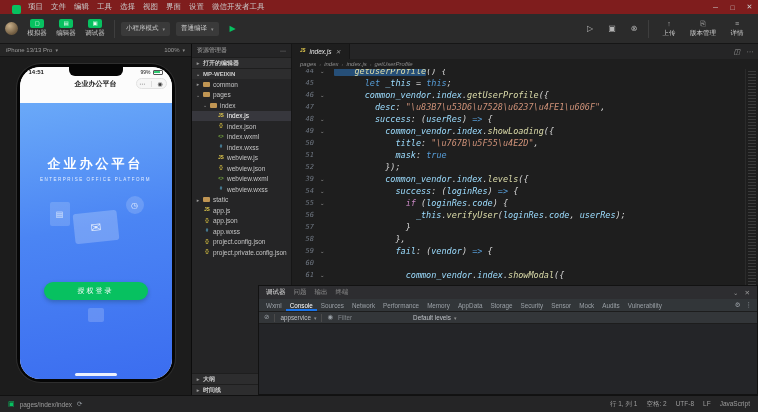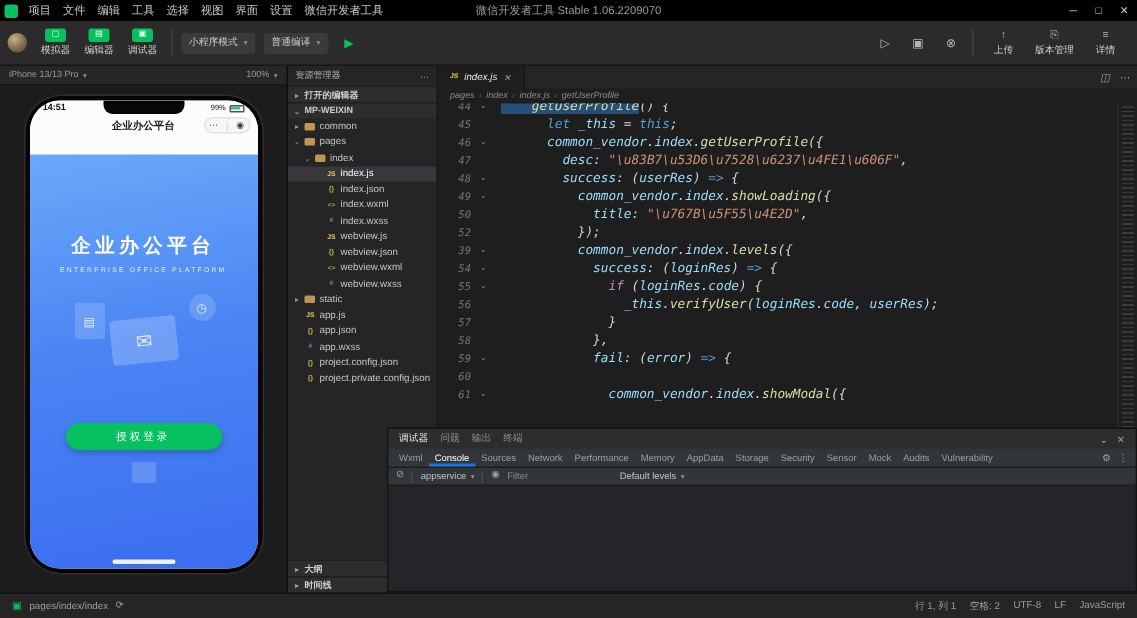--- a/index.html
+++ b/index.html
@@ -1,22 +1,22 @@
 <!DOCTYPE html>
 <html><head>
 <meta charset="utf-8">
 <style>
   * { margin:0; padding:0; box-sizing:border-box; }
   html,body { width:758px; height:412px; overflow:hidden; background:#1e1e1e;
     font-family:"Liberation Sans", sans-serif; -webkit-font-smoothing:antialiased; }
   .spacer { flex:1; }
 
   
-  .menubar { position:absolute; top:0; left:0; right:0; height:14px; background:#000000;
-    display:flex; align-items:center; padding-left:3px; z-index:50; }
+  .menubar { position:absolute; top:0; left:0; right:0; height:14px; background:#7f1d1d;
+    display:flex; align-items:flex-end; padding-left:12px; z-index:50; }
   .logo { width:9px; height:9px; border-radius:2px; background:linear-gradient(135deg,#07c160,#05945l); background:#07c160; margin-right:3px; flex:none; }
   .menu-items { display:flex; align-items:center; }
   .menu-item { font-size:7.5px; color:#c8c8c8; padding:0 4px; line-height:14px; cursor:default; white-space:nowrap; }
   .win-title { position:absolute; left:0; right:0; text-align:center; font-size:7.5px; color:#9a9a9a; pointer-events:none; }
   .win-controls { margin-left:auto; display:flex; height:14px; position:relative; }
   .win-btn { width:17px; height:14px; display:flex; align-items:center; justify-content:center; font-size:7px; color:#cccccc; }
 
   
   .toolbar { position:absolute; top:14px; left:0; right:0; height:30px; background:#2b2b2b;
     border-bottom:1px solid #161616; display:flex; align-items:center; padding:0 5px; gap:6px; z-index:49; }
@@ -146,21 +146,20 @@
       <span class="menu-item">项目</span>
       <span class="menu-item">文件</span>
       <span class="menu-item">编辑</span>
       <span class="menu-item">工具</span>
       <span class="menu-item">选择</span>
       <span class="menu-item">视图</span>
       <span class="menu-item">界面</span>
       <span class="menu-item">设置</span>
       <span class="menu-item">微信开发者工具</span>
     </div>
-  <div class="win-title">微信开发者工具 Stable 1.06.2209070</div>
   <div class="win-controls">
     <span class="win-btn">─</span>
     <span class="win-btn">□</span>
     <span class="win-btn">✕</span>
   </div>
 </div>
 
 <div class="toolbar">
   <div class="avatar"></div>
   <div class="toggle-group">
@@ -424,20 +423,25 @@
             <span class="line-num">49</span>
             <span class="fold-col">⌄</span>
             <span class="line-content"><span class="tk-var">          common_vendor</span><span class="tk-pun">.</span><span class="tk-var">index</span><span class="tk-pun">.</span><span class="tk-fn">showLoading</span><span class="tk-pun">({</span></span>
           </div>
           <div class="code-line">
             <span class="line-num">50</span>
             <span class="fold-col"></span>
             <span class="line-content"><span class="tk-var">            title</span><span class="tk-pun">: </span><span class="tk-str">"\u767B\u5F55\u4E2D"</span><span class="tk-pun">,</span></span>
           </div>
           <div class="code-line">
+            <span class="line-num">51</span>
+            <span class="fold-col"></span>
+            <span class="line-content"><span class="tk-var">            mask</span><span class="tk-pun">: </span><span class="tk-kw">true</span></span>
+          </div>
+          <div class="code-line">
             <span class="line-num">52</span>
             <span class="fold-col"></span>
             <span class="line-content"><span class="tk-pun">          });</span></span>
           </div>
           <div class="code-line">
             <span class="line-num">39</span>
             <span class="fold-col">⌄</span>
             <span class="line-content"><span class="tk-var">          common_vendor</span><span class="tk-pun">.</span><span class="tk-var">index</span><span class="tk-pun">.</span><span class="tk-fn">levels</span><span class="tk-pun">({</span></span>
           </div>
           <div class="code-line">
@@ -461,21 +465,21 @@
             <span class="line-content"><span class="tk-pun">              }</span></span>
           </div>
           <div class="code-line">
             <span class="line-num">58</span>
             <span class="fold-col"></span>
             <span class="line-content"><span class="tk-pun">            },</span></span>
           </div>
           <div class="code-line">
             <span class="line-num">59</span>
             <span class="fold-col">⌄</span>
-            <span class="line-content"><span class="tk-var">            fail</span><span class="tk-pun">: (</span><span class="tk-var">error</span><span class="tk-pun">) </span><span class="tk-kw">=&gt;</span><span class="tk-pun"> {</span></span>
+            <span class="line-content"><span class="tk-var">            fail</span><span class="tk-pun">: (</span><span class="tk-var">vendor</span><span class="tk-pun">) </span><span class="tk-kw">=&gt;</span><span class="tk-pun"> {</span></span>
           </div>
           <div class="code-line">
             <span class="line-num">60</span>
             <span class="fold-col"></span>
           </div>
           <div class="code-line">
             <span class="line-num">61</span>
             <span class="fold-col">⌄</span>
             <span class="line-content"><span class="tk-var">              common_vendor</span><span class="tk-pun">.</span><span class="tk-var">index</span><span class="tk-pun">.</span><span class="tk-fn">showModal</span><span class="tk-pun">({</span></span>
           </div>

